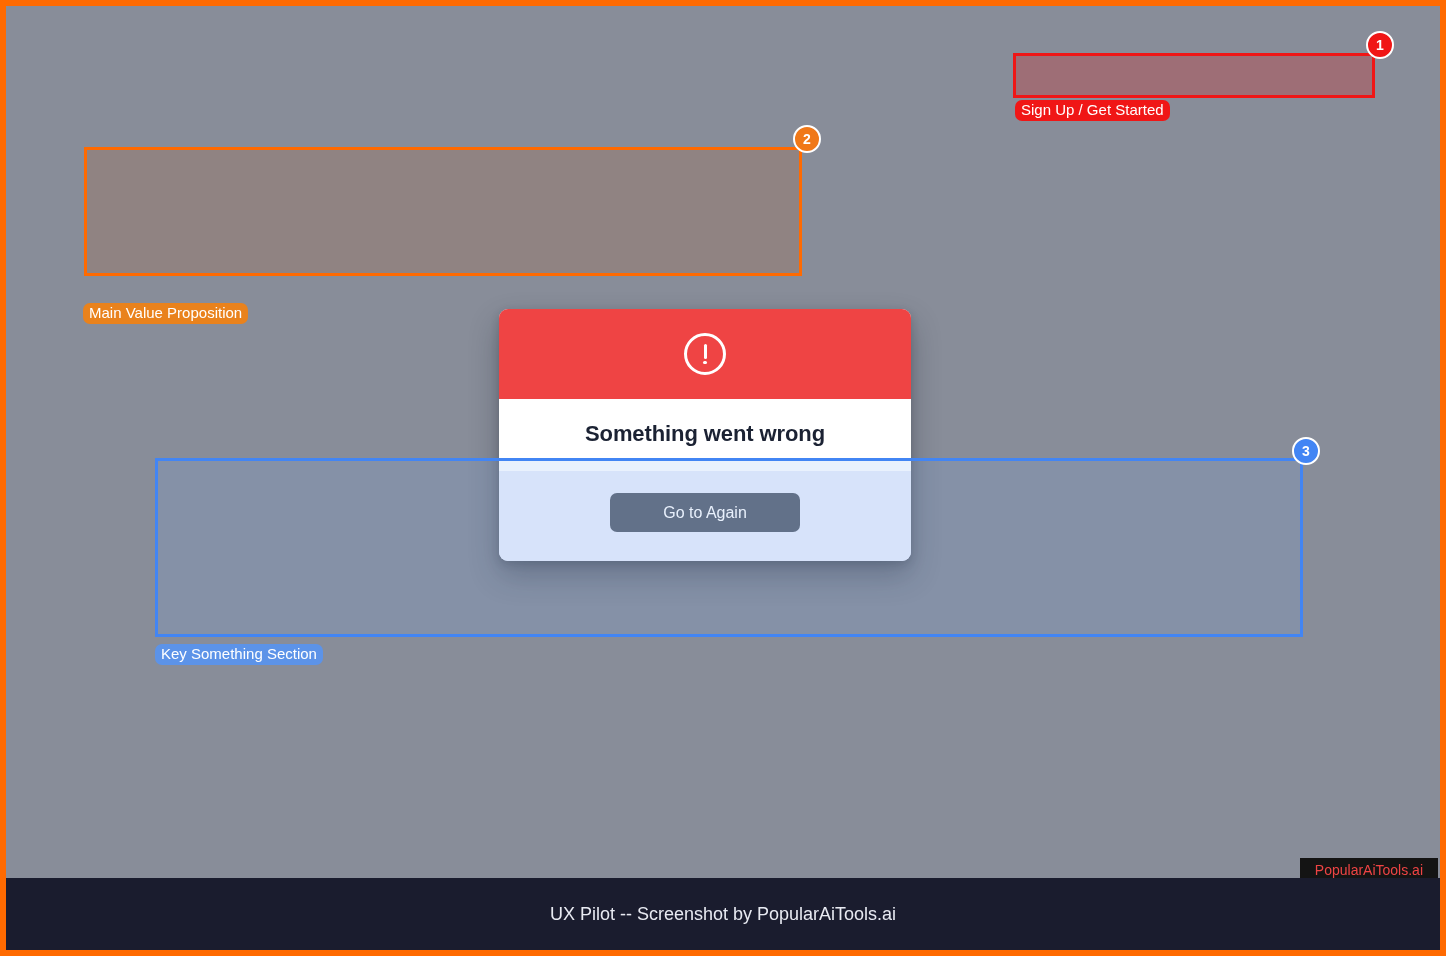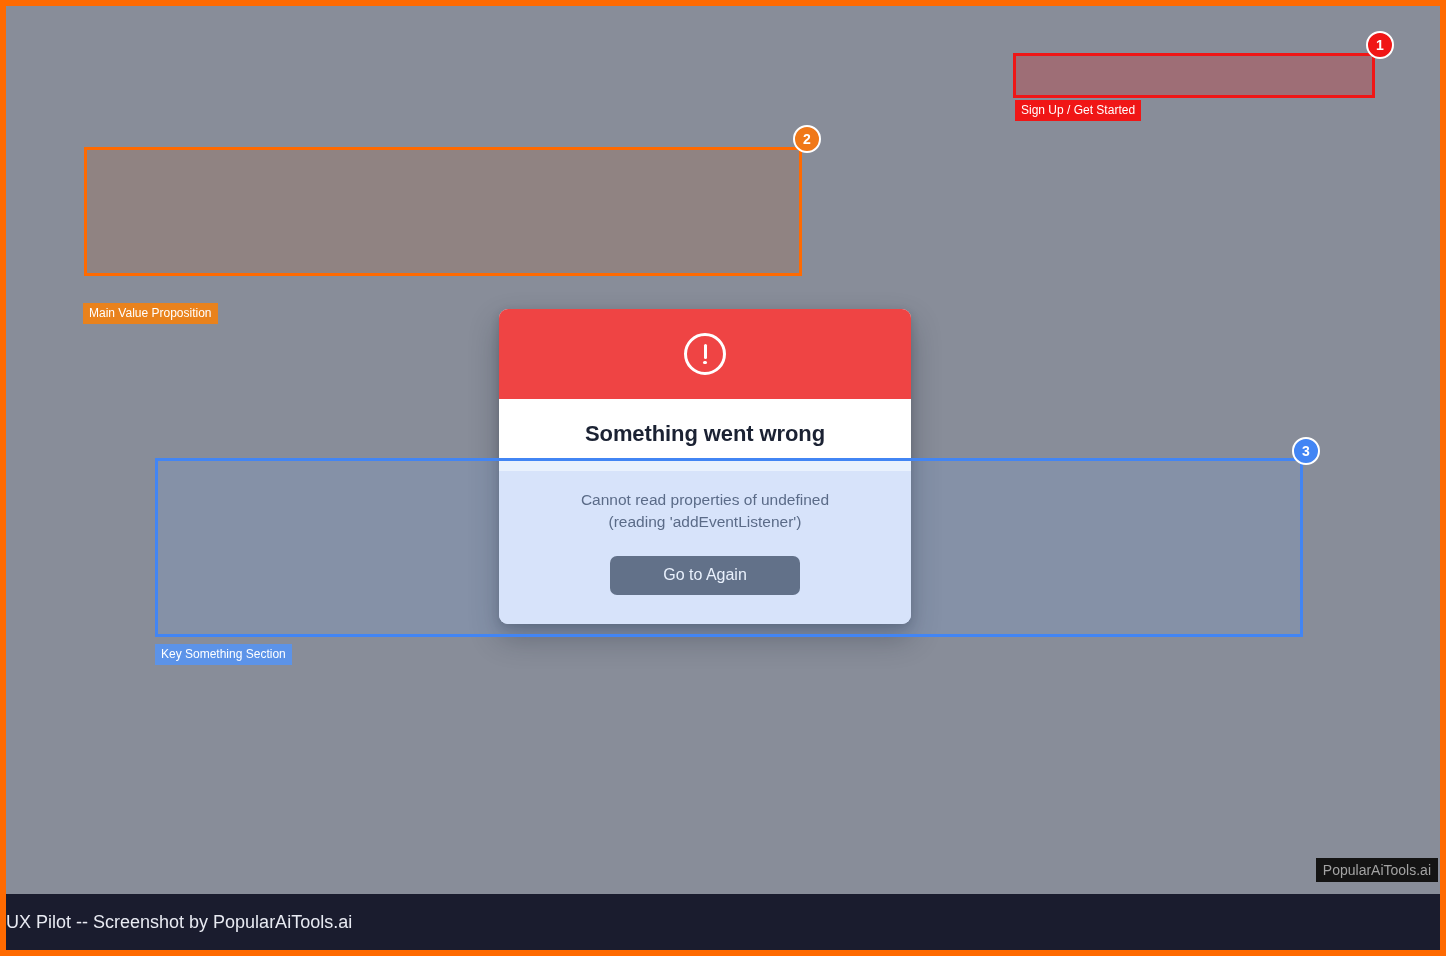--- a/index.html
+++ b/index.html
@@ -144,24 +144,25 @@
     font-size: 14px;
     font-weight: bold;
     display: flex;
     align-items: center;
     justify-content: center;
     line-height: 1;
   }
   .anno-label {
     position: absolute;
     color: #ffffff;
-    font-size: 12px;
+    font-size: 15px;
     line-height: 18px;
     padding: 1px 6px 2px;
     white-space: nowrap;
+    border-radius: 7px;
   }
 
   
   #anno-1 { left: 1007px; top: 47px; width: 362px; height: 45px; }
   #anno-1 .anno-rect { border-color: #f01616; background: rgba(210,40,40,0.30); }
   #anno-1 .anno-badge { background: #f01616; right: -19px; top: -22px; }
   #anno-1 .anno-label { background: #f01616; left: 2px; top: 47px; }
 
   
   #anno-2 { left: 78px; top: 141px; width: 718px; height: 129px; }
@@ -174,63 +175,60 @@
   #anno-3 .anno-rect { border-color: #4285f4; background: rgba(120,165,240,0.16); }
   #anno-3 .anno-badge { background: #4285f4; right: -17px; top: -21px; }
   #anno-3 .anno-label { background: #5c93e8; left: 0px; top: 186px; }
 
   
   #watermark {
     position: absolute;
     right: 2px;
     bottom: 68px;
     background: #141414;
-    color: #a3a3a3;
+    color: #ef4444;
     font-size: 14px;
     line-height: 20px;
-    padding: 2px 7px;
+    padding: 2px 15px;
     z-index: 40;
   }
 
   
   #footer-bar {
     position: absolute;
     left: 0;
     bottom: 0;
     width: 1434px;
-    height: 56px;
+    height: 72px;
     background: #1a1c2e;
     color: #e8eaf2;
     font-size: 18px;
     display: flex;
     align-items: center;
-    justify-content: flex-start;
+    justify-content: center;
     z-index: 45;
   }
 </style>
 </head>
 <body>
 
 <div id="screenshot-root">
 
   <div id="page-canvas">
 
     <div id="error-modal">
 
       <div class="modal-header">
         <div class="alert-icon"></div>
       </div>
 
       <div class="modal-title-area">
         <div class="modal-title">Something went wrong</div>
       </div>
 
-      <div class="modal-body">
-        <div class="modal-message">Cannot read properties of undefined (reading 'addEventListener')</div>
-      </div>
 
       <div class="modal-actions">
         <button class="modal-btn btn-secondary">Go to Again</button>
       </div>
 
     </div>
 
     <div class="anno-box" id="anno-1">
       <div class="anno-rect"></div>
       <div class="anno-badge">1</div>

